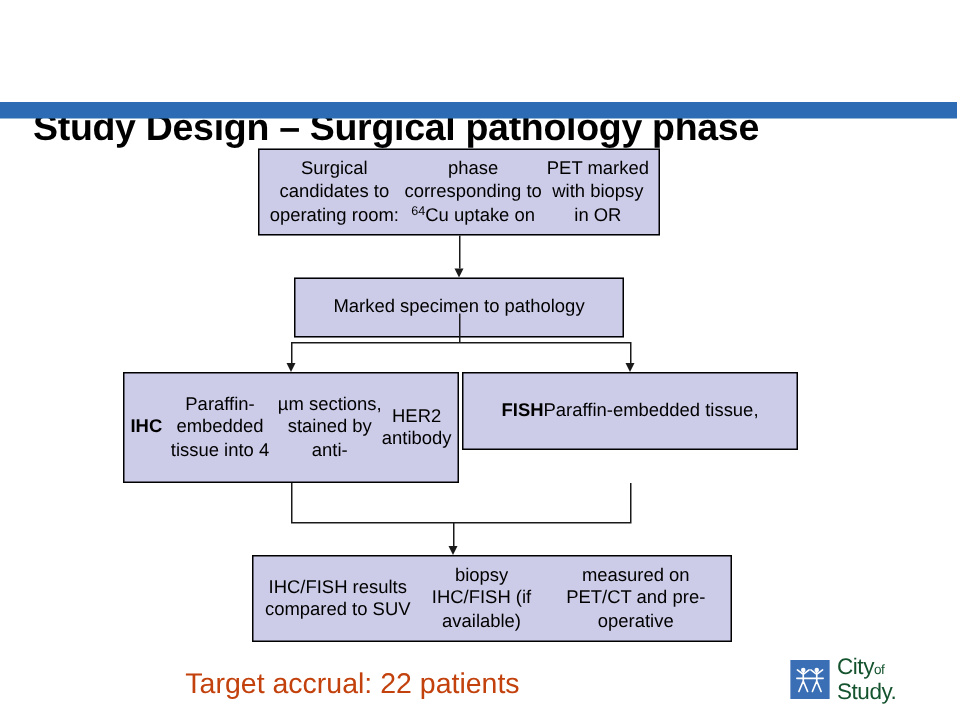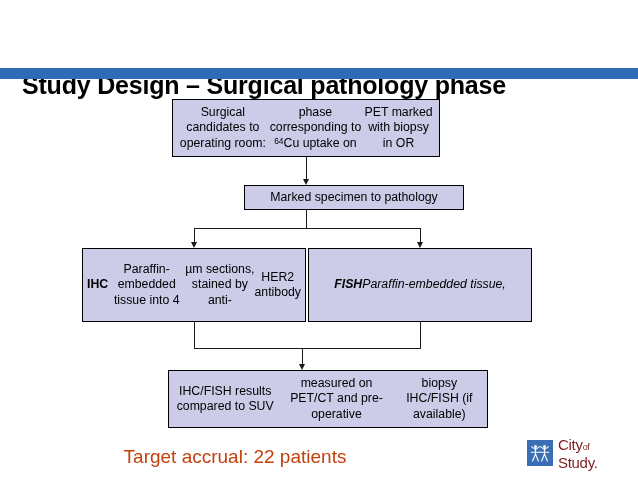--- a/index.html
+++ b/index.html
@@ -63,23 +63,23 @@
   }
   .node .hdr {
     font-weight: bold;
   }
   .node .body {
     font-weight: normal;
   }
 
   
   #node-operating-room { left: 172px; top: 99px;  width: 268px; height: 58px; }
-  #node-pathology      { left: 196px; top: 185px; width: 220px; height: 25px; margin-left: 48px; }
+  #node-pathology      { left: 196px; top: 185px; width: 220px; height: 40px; }
   #node-ihc            { left: 82px;  top: 248px; width: 224px; height: 74px; }
-  #node-fish           { left: 308px; top: 248px; width: 224px; height: 74px; font-style: italic; }
+  #node-fish           { left: 308px; top: 248px; width: 224px; height: 52px; }
   #node-results        { left: 168px; top: 370px; width: 320px; height: 58px; }
 
   sup.iso {
     font-size: 8.4px;
     vertical-align: 3.5px;
     line-height: 0;
   }
 
   
   .ln {
@@ -121,21 +121,21 @@
   }
   .logo-mark {
     width: 26px;
     height: 26px;
     background: #3a6fb5;
     flex: 0 0 auto;
     position: relative;
   }
   .logo-text {
     margin-left: 5px;
-    color: #7f1d1d;
+    color: #14532d;
     line-height: 15px;
   }
   .logo-line1,
   .logo-line2 {
     font-size: 15px;
     letter-spacing: -0.3px;
     white-space: nowrap;
   }
   .logo-of {
     font-size: 9px;
@@ -182,22 +182,22 @@
   </div>
 
   <div class="ln v" style="left:194px; top:322px; height:26px;"></div>
   <div class="ln v" style="left:420px; top:322px; height:26px;"></div>
   <div class="ln h" style="left:194px; top:348px; width:227px;"></div>
   <div class="ln v" style="left:302px; top:348px; height:16px;"></div>
   <div class="arrowhead" style="left:298.5px; top:364px;"></div>
 
   <div class="node" id="node-results">
     <div class="body">IHC/FISH results compared to SUV</div>
+    <div class="body">biopsy IHC/FISH (if available)</div>
     <div class="body">measured on PET/CT and pre-operative</div>
-    <div class="body">biopsy IHC/FISH (if available)</div>
   </div>
 </div>
 
 <div class="accrual">Target accrual: 22 patients</div>
 
 <div class="logo">
   <div class="logo-mark">
     <svg width="26" height="26" viewBox="0 0 26 26">
       <rect x="0" y="0" width="26" height="26" fill="#3a6fb5"></rect>
       <g stroke="#ffffff" stroke-width="1.1" fill="none" stroke-linecap="round">

